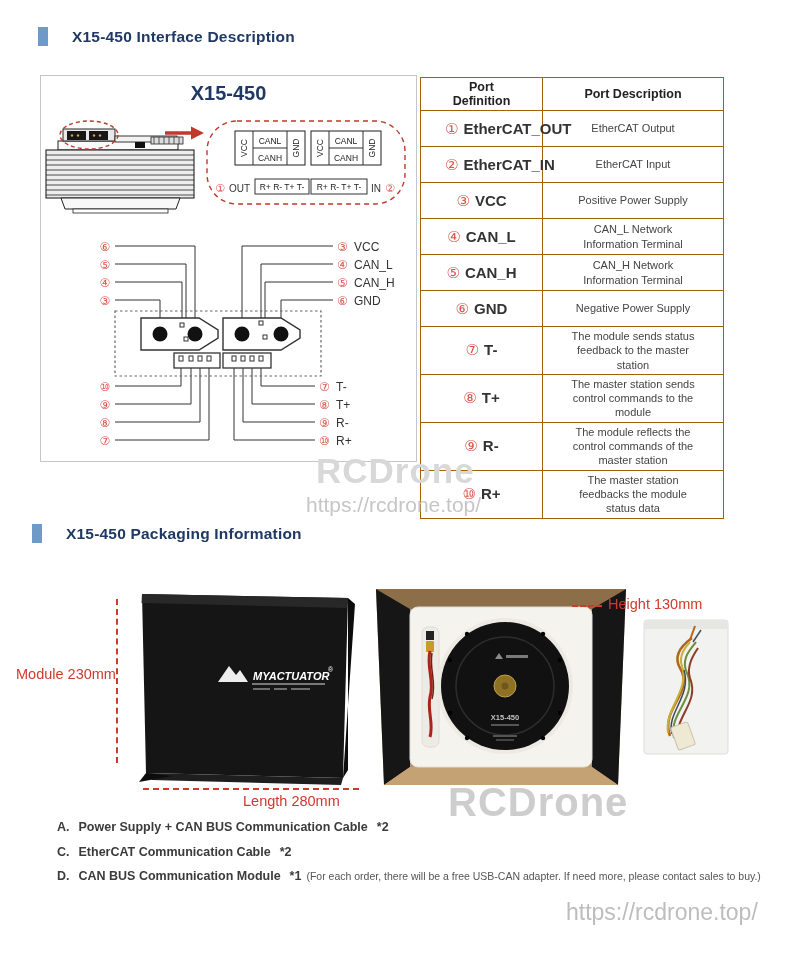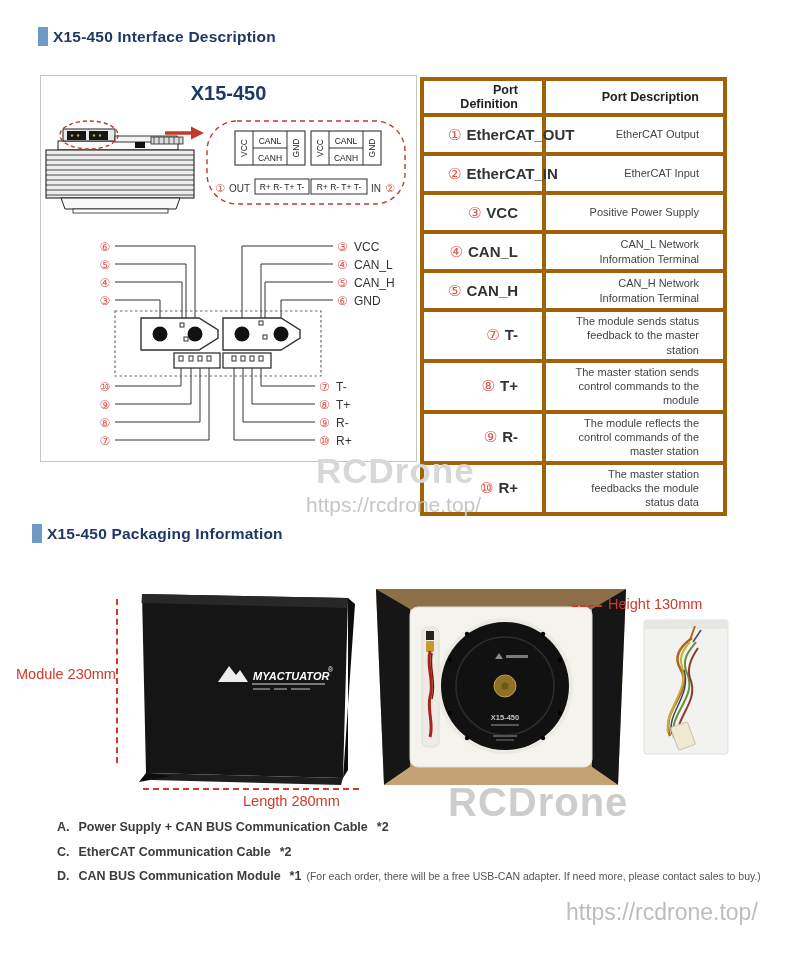--- a/index.html
+++ b/index.html
@@ -1,39 +1,39 @@
 <!DOCTYPE html>
 <html><head>
 <meta charset="utf-8">
 <style>
   html,body{margin:0;padding:0;background:#fff;}
   .page{position:relative;width:786px;height:972px;background:#fff;overflow:hidden;
         font-family:"Liberation Sans","DejaVu Sans",sans-serif;}
   .abs{position:absolute;}
 
   
-  .sec-hdr{position:absolute;display:flex;align-items:center;gap:5px;}
+  .sec-hdr{position:absolute;display:flex;align-items:center;gap:24px;}
   .sec-bar{width:10px;height:19px;background:#6f9ac8;}
   .sec-title{font-size:15.5px;font-weight:bold;color:#1f3864;letter-spacing:.2px;}
 
   
   .panel{position:absolute;left:40px;top:75px;width:377px;height:387px;border:1px solid #c6c6c6;box-sizing:border-box;}
   .panel-title{text-align:center;margin-top:6px;font-size:20px;font-weight:bold;color:#1f3864;height:24px;}
   svg{display:block;}
   svg text{font-family:"Liberation Sans","DejaVu Sans",sans-serif;}
   .ct{font-size:8.5px;fill:#222;}
   .mid{text-anchor:middle;}
   .wt{font-size:12px;}
   .red{fill:#d9564c;font-family:"DejaVu Sans",sans-serif;}
   .dark{fill:#333;}
   .wire{stroke:#333;stroke-width:1;fill:none;}
 
   
   .port-table{position:absolute;left:420px;top:77px;width:303px;border-collapse:collapse;table-layout:fixed;}
-  .port-table th,.port-table td{border:4px solid #a16207;padding:2px 24px;text-align:right;vertical-align:middle;}
+  .port-table th,.port-table td{border:1px solid #a16207;padding:2px 24px;text-align:center;vertical-align:middle;}
   .port-table th{height:22px;font-size:12.5px;color:#222;}
   td.def{height:31px;font-size:15px;font-weight:bold;color:#333;white-space:nowrap;}
   td.desc{font-size:11px;font-weight:normal;color:#444;line-height:1.3;}
   .cnum{color:#d9564c;font-weight:normal;margin-right:5px;font-family:"DejaVu Sans",sans-serif;}
 
   
   .wm{position:absolute;color:#d2d2d2;pointer-events:none;white-space:nowrap;}
   .wm-brand1{left:316px;top:451px;font-size:35px;font-weight:600;color:#d8d8d8;letter-spacing:1px;}
   .wm-url1{left:306px;top:493px;font-size:21px;color:#c6c6c6;}
   .wm-brand2{left:448px;top:780px;font-size:40px;font-weight:600;color:#cdcdcd;letter-spacing:1px;}
@@ -233,20 +233,24 @@
           <td class="def"><span class="cnum">③</span><span>VCC</span></td>
           <td class="desc">Positive Power Supply</td>
         </tr>
       <tr>
           <td class="def"><span class="cnum">④</span><span>CAN_L</span></td>
           <td class="desc">CAN_L Network Information Terminal</td>
         </tr>
       <tr>
           <td class="def"><span class="cnum">⑤</span><span>CAN_H</span></td>
           <td class="desc">CAN_H Network Information Terminal</td>
+        </tr>
+      <tr>
+          <td class="def"><span class="cnum">⑥</span><span>GND</span></td>
+          <td class="desc">Negative Power Supply</td>
         </tr>
       <tr>
           <td class="def"><span class="cnum">⑦</span><span>T-</span></td>
           <td class="desc">The module sends status feedback to the master station</td>
         </tr>
       <tr>
           <td class="def"><span class="cnum">⑧</span><span>T+</span></td>
           <td class="desc">The master station sends control commands to the module</td>
         </tr>
       <tr>

